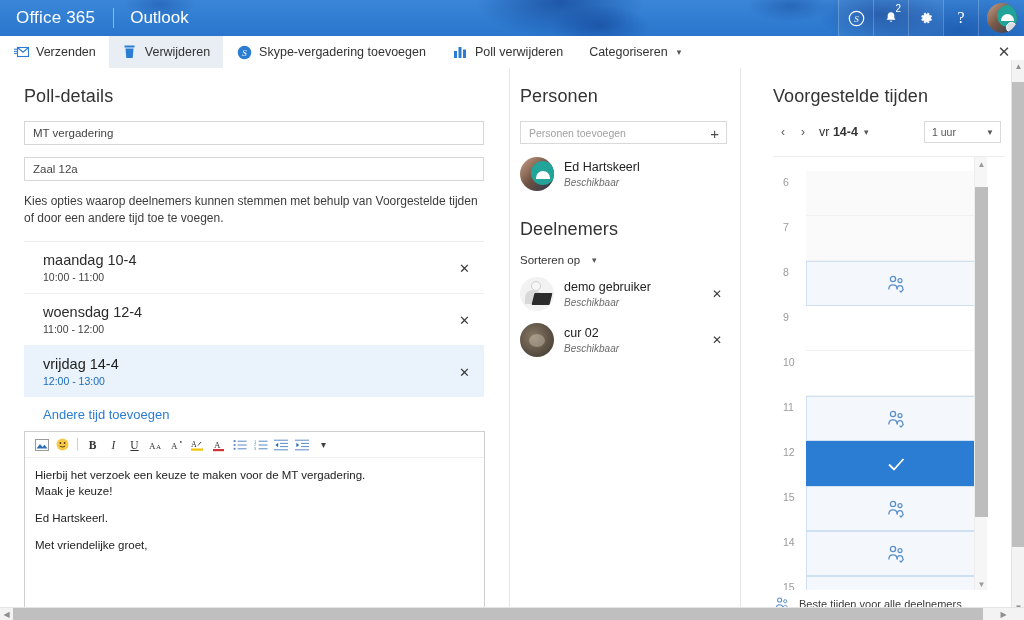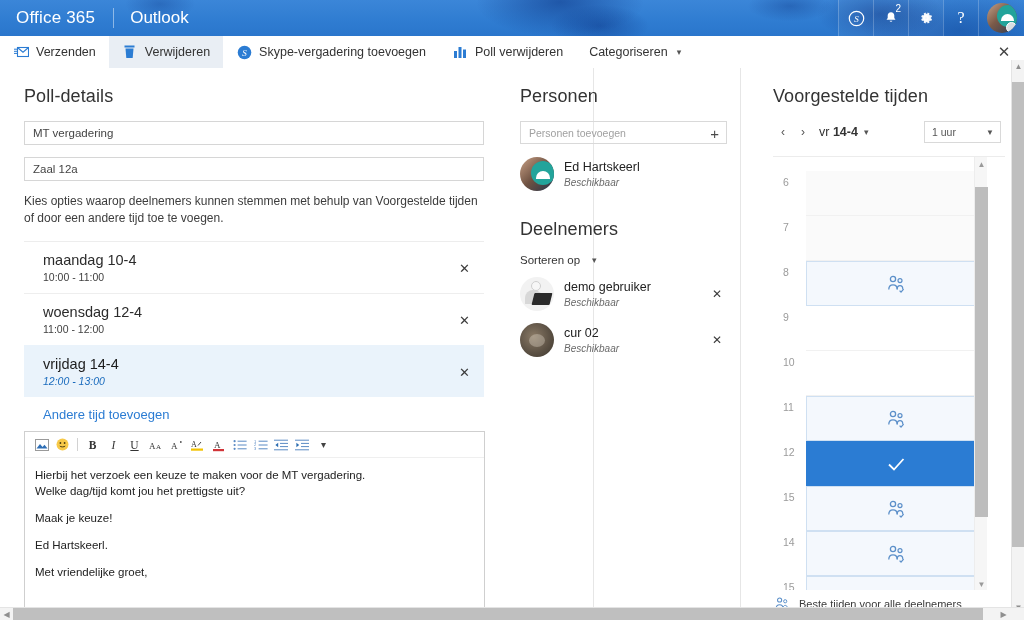--- a/index.html
+++ b/index.html
@@ -80,21 +80,21 @@
     margin-left:auto; width:40px; display:flex; align-items:center; justify-content:center;
     font-size:15px; color:#444; height:32px;
   }
 
   
   .workspace{
     position:absolute; left:0; top:68px; width:1011px; height:544px;
     background:#fff; overflow:hidden;
   }
   .col-left{
-    position:absolute; left:0; top:0; width:594px; height:544px;
+    position:absolute; left:0; top:0; width:510px; height:544px;
     border-right:1px solid #e6e6e6; padding:18px 22px 0 24px; overflow:hidden;
   }
   .col-mid{
     position:absolute; left:506px; top:0; width:235px; height:544px;
     border-right:1px solid #e6e6e6; padding:18px 14px 0 14px; overflow:hidden;
   }
   .col-right{
     position:absolute; left:742px; top:0; width:269px; height:544px;
     padding:18px 10px 0 31px; overflow:hidden;
   }
@@ -118,21 +118,21 @@
   .opt-list{ width:460px; }
   .opt{
     position:relative; height:52px; border-top:1px solid #eeeeee;
     display:flex; align-items:center; padding-left:19px;
   }
   .opt:first-child{ border-top:1px solid #ededed; }
   .opt.selected{ background:#eaf3fb; border-top-color:#eaf3fb; }
   .opt-day{ font-size:14.5px; color:#2b2b2b; line-height:18px; }
   .opt.selected .opt-day{ color:#1d1d1d; }
   .opt-time{ font-size:10.5px; color:#3f3f3f; line-height:14px; margin-top:1px; }
-  .opt.selected .opt-time{ color:#1a6bbd;font-style:italic; }
+  .opt.selected .opt-time{ color:#1a6bbd; }
   .opt-x{
     position:absolute; right:14px; top:50%; transform:translateY(-50%);
     font-size:13px; color:#3b3b3b;
   }
   .addlink{
     display:inline-block; font-size:13px; color:#2b7cd3; margin:10px 0 9px 19px;
   }
 
   
   .editor{
@@ -469,21 +469,20 @@
                 <path d="M1.4 3.8L4.2 6 1.4 8.2z" fill="#2b6cb0"></path>
               </svg>
           </div>
           <div class="fb">
               <span style="font-size:10px;color:#444;">▾</span>
             </div>
         </div>
 
         <div class="body-area">
           <p class="tight">Hierbij het verzoek een keuze te maken voor de MT vergadering.</p>
-          <p>Welke dag/tijd komt jou het prettigste uit?</p>
           <p>Maak je keuze!</p>
           <p>Ed Hartskeerl.</p>
           <p>Met vriendelijke groet,</p>
         </div>
       </div>
     </div>
 
     <div class="col-mid">
       <div class="sect-title">Personen</div>
 

